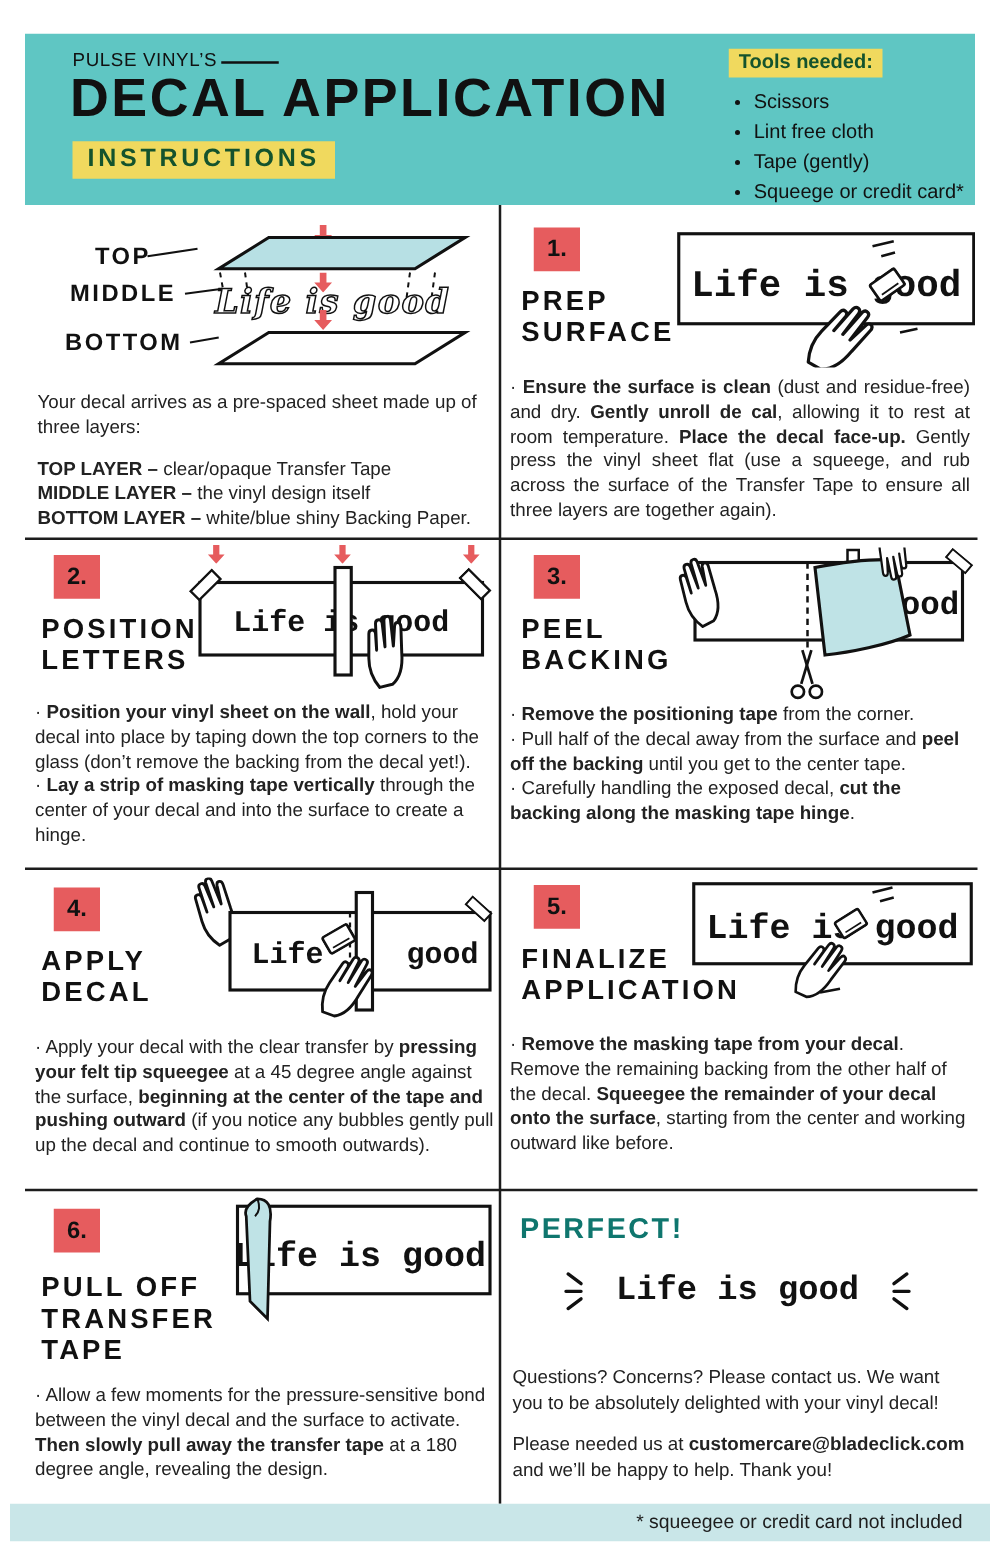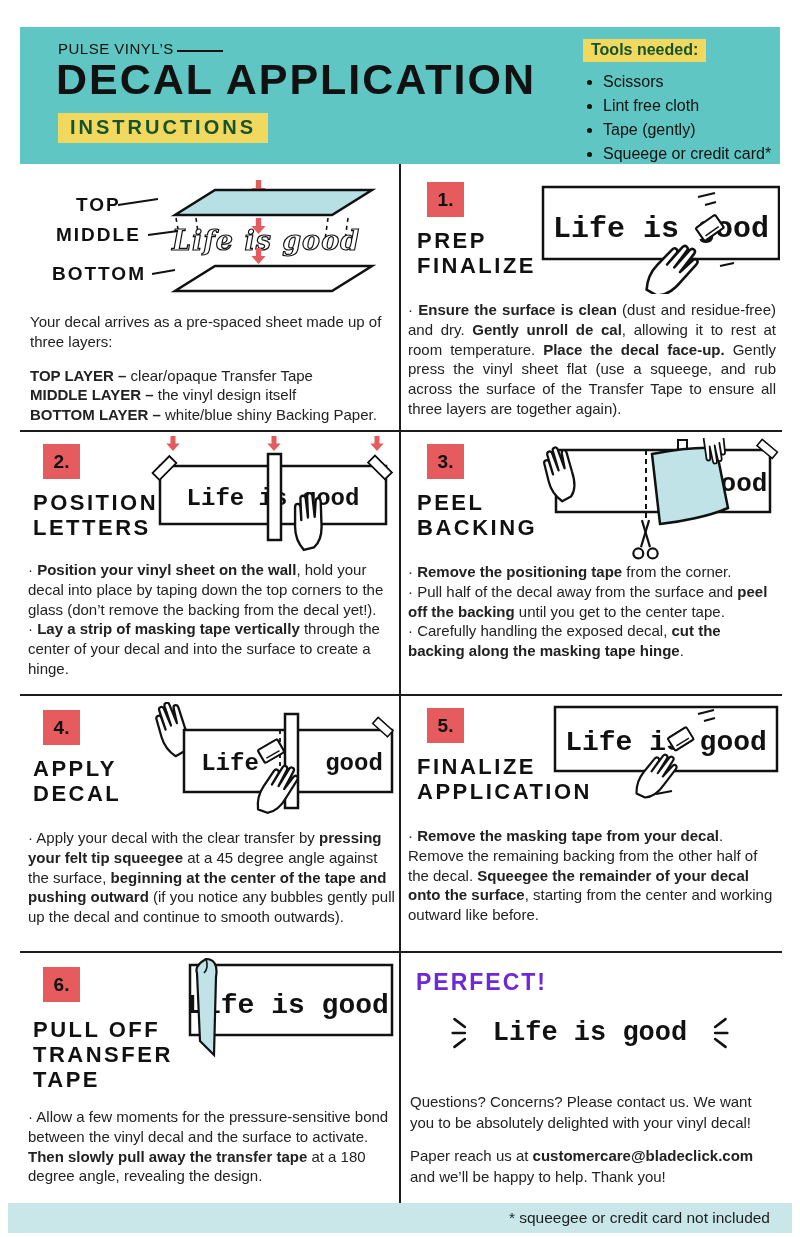--- a/index.html
+++ b/index.html
@@ -29,21 +29,21 @@
   .just{text-align:justify;}
   .bb{font-weight:bold;}
   .diagram{position:absolute;}
   
   .mono-txt{font-family:"Liberation Mono","DejaVu Sans Mono",monospace;font-weight:bold;fill:#111;text-anchor:middle;}
   .f30{font-size:30px;} .f28{font-size:28px;} .f26{font-size:26px;} .f24{font-size:24px;}
   .script-txt{font-family:"DejaVu Serif",serif;font-style:italic;font-weight:bold;font-size:27px;
               fill:#fff;stroke:#111;stroke-width:1.2px;letter-spacing:1px;text-anchor:middle;}
   .diag-label{font-family:"Liberation Sans",sans-serif;font-size:19px;font-weight:bold;letter-spacing:2px;fill:#111;}
   
-  .perfect-title{position:absolute;left:16px;top:16px;font-size:23px;font-weight:bold;letter-spacing:2px;color:#6d28d9;}
+  .perfect-title{position:absolute;left:16px;top:16px;font-size:23px;font-weight:bold;letter-spacing:2px;color:#0f766e;}
   .perfect-decal{position:absolute;left:0;top:60px;width:380px;display:flex;align-items:center;justify-content:center;gap:16px;}
   .perfect-decal .txt{font-family:"Liberation Mono","DejaVu Sans Mono",monospace;font-weight:bold;font-size:27px;color:#111;white-space:nowrap;}
   .perfect-para{position:absolute;left:10px;width:362px;font-size:15px;line-height:1.4;color:#222;}
   
   .footer{position:absolute;left:8px;top:1203px;width:784px;height:30px;background:#c9e6e8;
           font-size:15.5px;line-height:30px;text-align:right;color:#1d1d1d;box-sizing:border-box;padding-right:22px;}
   .defs{position:absolute;width:0;height:0;overflow:hidden;}
 </style>
 </head>
 <body>
@@ -116,21 +116,21 @@
       <p>Your decal arrives as a pre-spaced sheet made up of three layers:</p>
       <p style="margin-top:14px"><span class="bb">TOP LAYER –</span><span> clear/opaque Transfer Tape</span></p>
       <p><span class="bb">MIDDLE LAYER –</span><span> the vinyl design itself</span></p>
       <p><span class="bb">BOTTOM LAYER –</span><span> white/blue shiny Backing Paper.</span></p>
     </div>
   </div>
 
   <div class="cell" style="left:400px;top:164px;width:380px;height:266px">
     <div class="badge" style="left:27px;top:18px">1.</div>
     <div class="step-title" style="left:17px;top:64px">PREP
-FINALIZE</div>
+SURFACE</div>
     <svg class="diagram" style="left:140px;top:20px" width="242" height="110" viewBox="0 0 242 110">
       <rect x="3" y="3" width="236" height="72" fill="#fff" stroke="#111" stroke-width="2.5"></rect>
       <text x="121" y="53" class="mono-txt f30">Life is good</text>
       <path d="M158 13 l17 -4 M165 21 l11 -3 M180 82 l14 -3" stroke="#111" stroke-width="2.2" fill="none"></path>
       <g transform="translate(154,44) rotate(-35)">
           <use href="#sym-squeegee" width="26" height="18"></use>
         </g>
       <g transform="translate(130,50) rotate(30)">
           <use href="#sym-hand" width="44" height="64"></use>
         </g>
@@ -264,18 +264,18 @@
     <div class="perfect-decal">
       <svg width="26" height="40" viewBox="0 0 30 44">
         <path d="M4 6 L16 15 M2 22 L16 22 M4 38 L16 29" stroke="#111" stroke-width="3" fill="none" stroke-linecap="round"></path>
       </svg>
       <span class="txt">Life is good</span>
       <svg width="26" height="40" viewBox="0 0 30 44">
         <path d="M26 6 L14 15 M28 22 L14 22 M26 38 L14 29" stroke="#111" stroke-width="3" fill="none" stroke-linecap="round"></path>
       </svg>
     </div>
     <div class="perfect-para" style="top:138px">Questions? Concerns? Please contact us. We want you to be absolutely delighted with your vinyl decal!</div>
-    <div class="perfect-para" style="top:192px"><span>Paper reach us at </span><span class="bb">customercare@bladeclick.com</span><span> and we’ll be happy to help. Thank you!</span></div>
+    <div class="perfect-para" style="top:192px"><span>Please needed us at </span><span class="bb">customercare@bladeclick.com</span><span> and we’ll be happy to help. Thank you!</span></div>
   </div>
 
   <div class="footer">* squeegee or credit card not included</div>
 
 </div>
 
 </body></html>

